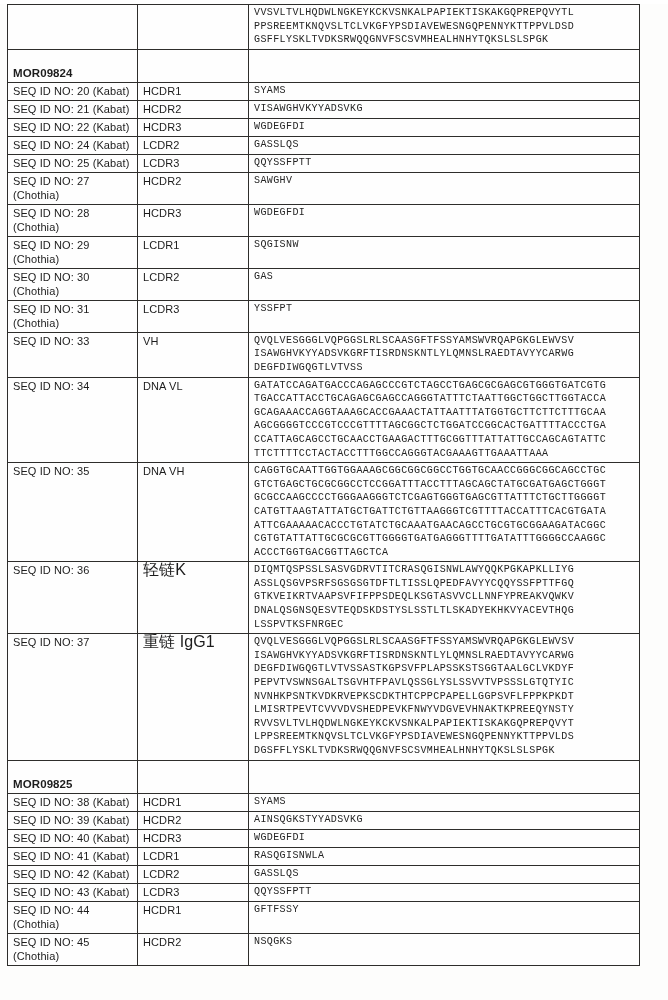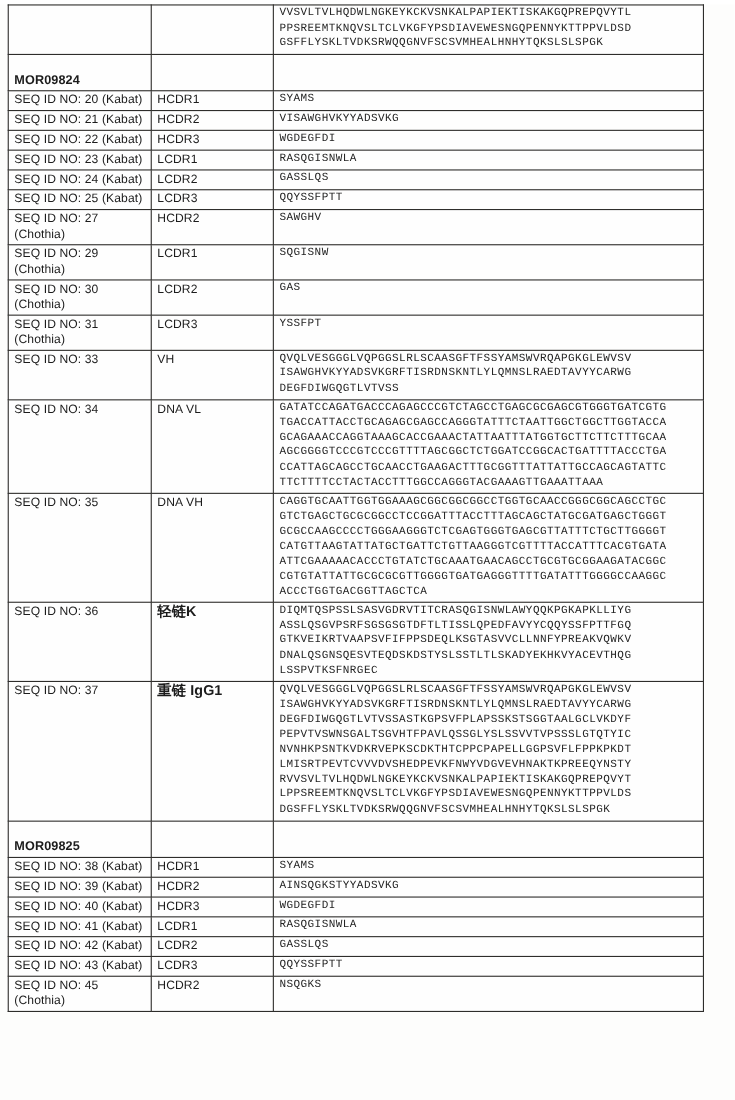--- a/index.html
+++ b/index.html
@@ -35,22 +35,22 @@
   col.c-region { width: 111px; }
   col.c-seq    { width: 391px; }
   .id-cell, .region-cell {
     font-family: "Liberation Sans", sans-serif;
     font-size: 11px;
     line-height: 14px;
     white-space: pre-line;
     letter-spacing: 0.1px;
   }
   .region-cjk {
-    font-weight: bold;
-    font-size: 13px;
+    font-weight: normal;
+    font-size: 16px;
   }
   .seq-cell {
     font-family: "Liberation Mono", "DejaVu Sans Mono", monospace;
     font-size: 10px;
     line-height: 13.6px;
     letter-spacing: 0.4px;
     white-space: pre-line;
     color: #232323;
   }
   tr.group-row td {
@@ -93,38 +93,39 @@
           <td class="id-cell">SEQ ID NO: 21 (Kabat)</td>
           <td class="id-cell">HCDR2</td>
           <td class="seq-cell">VISAWGHVKYYADSVKG</td>
         </tr>
         <tr class="single">
           <td class="id-cell">SEQ ID NO: 22 (Kabat)</td>
           <td class="id-cell">HCDR3</td>
           <td class="seq-cell">WGDEGFDI</td>
         </tr>
         <tr class="single">
-          <td class="id-cell">SEQ ID NO: 23 (Kabat)</td>
-          <td class="id-cell">LCDR1</td>
-          <td class="seq-cell">RASQGISNWLA</td>
-        </tr>
-        <tr class="single">
           <td class="id-cell">SEQ ID NO: 24 (Kabat)</td>
           <td class="id-cell">LCDR2</td>
           <td class="seq-cell">GASSLQS</td>
         </tr>
         <tr class="single">
           <td class="id-cell">SEQ ID NO: 25 (Kabat)</td>
           <td class="id-cell">LCDR3</td>
           <td class="seq-cell">QQYSSFPTT</td>
         </tr>
         <tr class="single">
           <td class="id-cell">SEQ ID NO: 27 (Chothia)</td>
           <td class="id-cell">HCDR2</td>
           <td class="seq-cell">SAWGHV</td>
+        </tr>
+        <tr class="single">
+          <td class="id-cell">SEQ ID NO: 28
+(Chothia)</td>
+          <td class="id-cell">HCDR3</td>
+          <td class="seq-cell">WGDEGFDI</td>
         </tr>
         <tr class="single">
           <td class="id-cell">SEQ ID NO: 29 (Chothia)</td>
           <td class="id-cell">LCDR1</td>
           <td class="seq-cell">SQGISNW</td>
         </tr>
         <tr class="single">
           <td class="id-cell">SEQ ID NO: 30 (Chothia)</td>
           <td class="id-cell">LCDR2</td>
           <td class="seq-cell">GAS</td>
@@ -213,19 +214,24 @@
           <td class="id-cell">SEQ ID NO: 42 (Kabat)</td>
           <td class="id-cell">LCDR2</td>
           <td class="seq-cell">GASSLQS</td>
         </tr>
         <tr class="single">
           <td class="id-cell">SEQ ID NO: 43 (Kabat)</td>
           <td class="id-cell">LCDR3</td>
           <td class="seq-cell">QQYSSFPTT</td>
         </tr>
         <tr class="single">
+          <td class="id-cell">SEQ ID NO: 44 (Chothia)</td>
+          <td class="id-cell">HCDR1</td>
+          <td class="seq-cell">GFTFSSY</td>
+        </tr>
+        <tr class="single">
           <td class="id-cell">SEQ ID NO: 45 (Chothia)</td>
           <td class="id-cell">HCDR2</td>
           <td class="seq-cell">NSQGKS</td>
         </tr>
       </tbody>
   </table>
 </div>
 
 </body></html>

